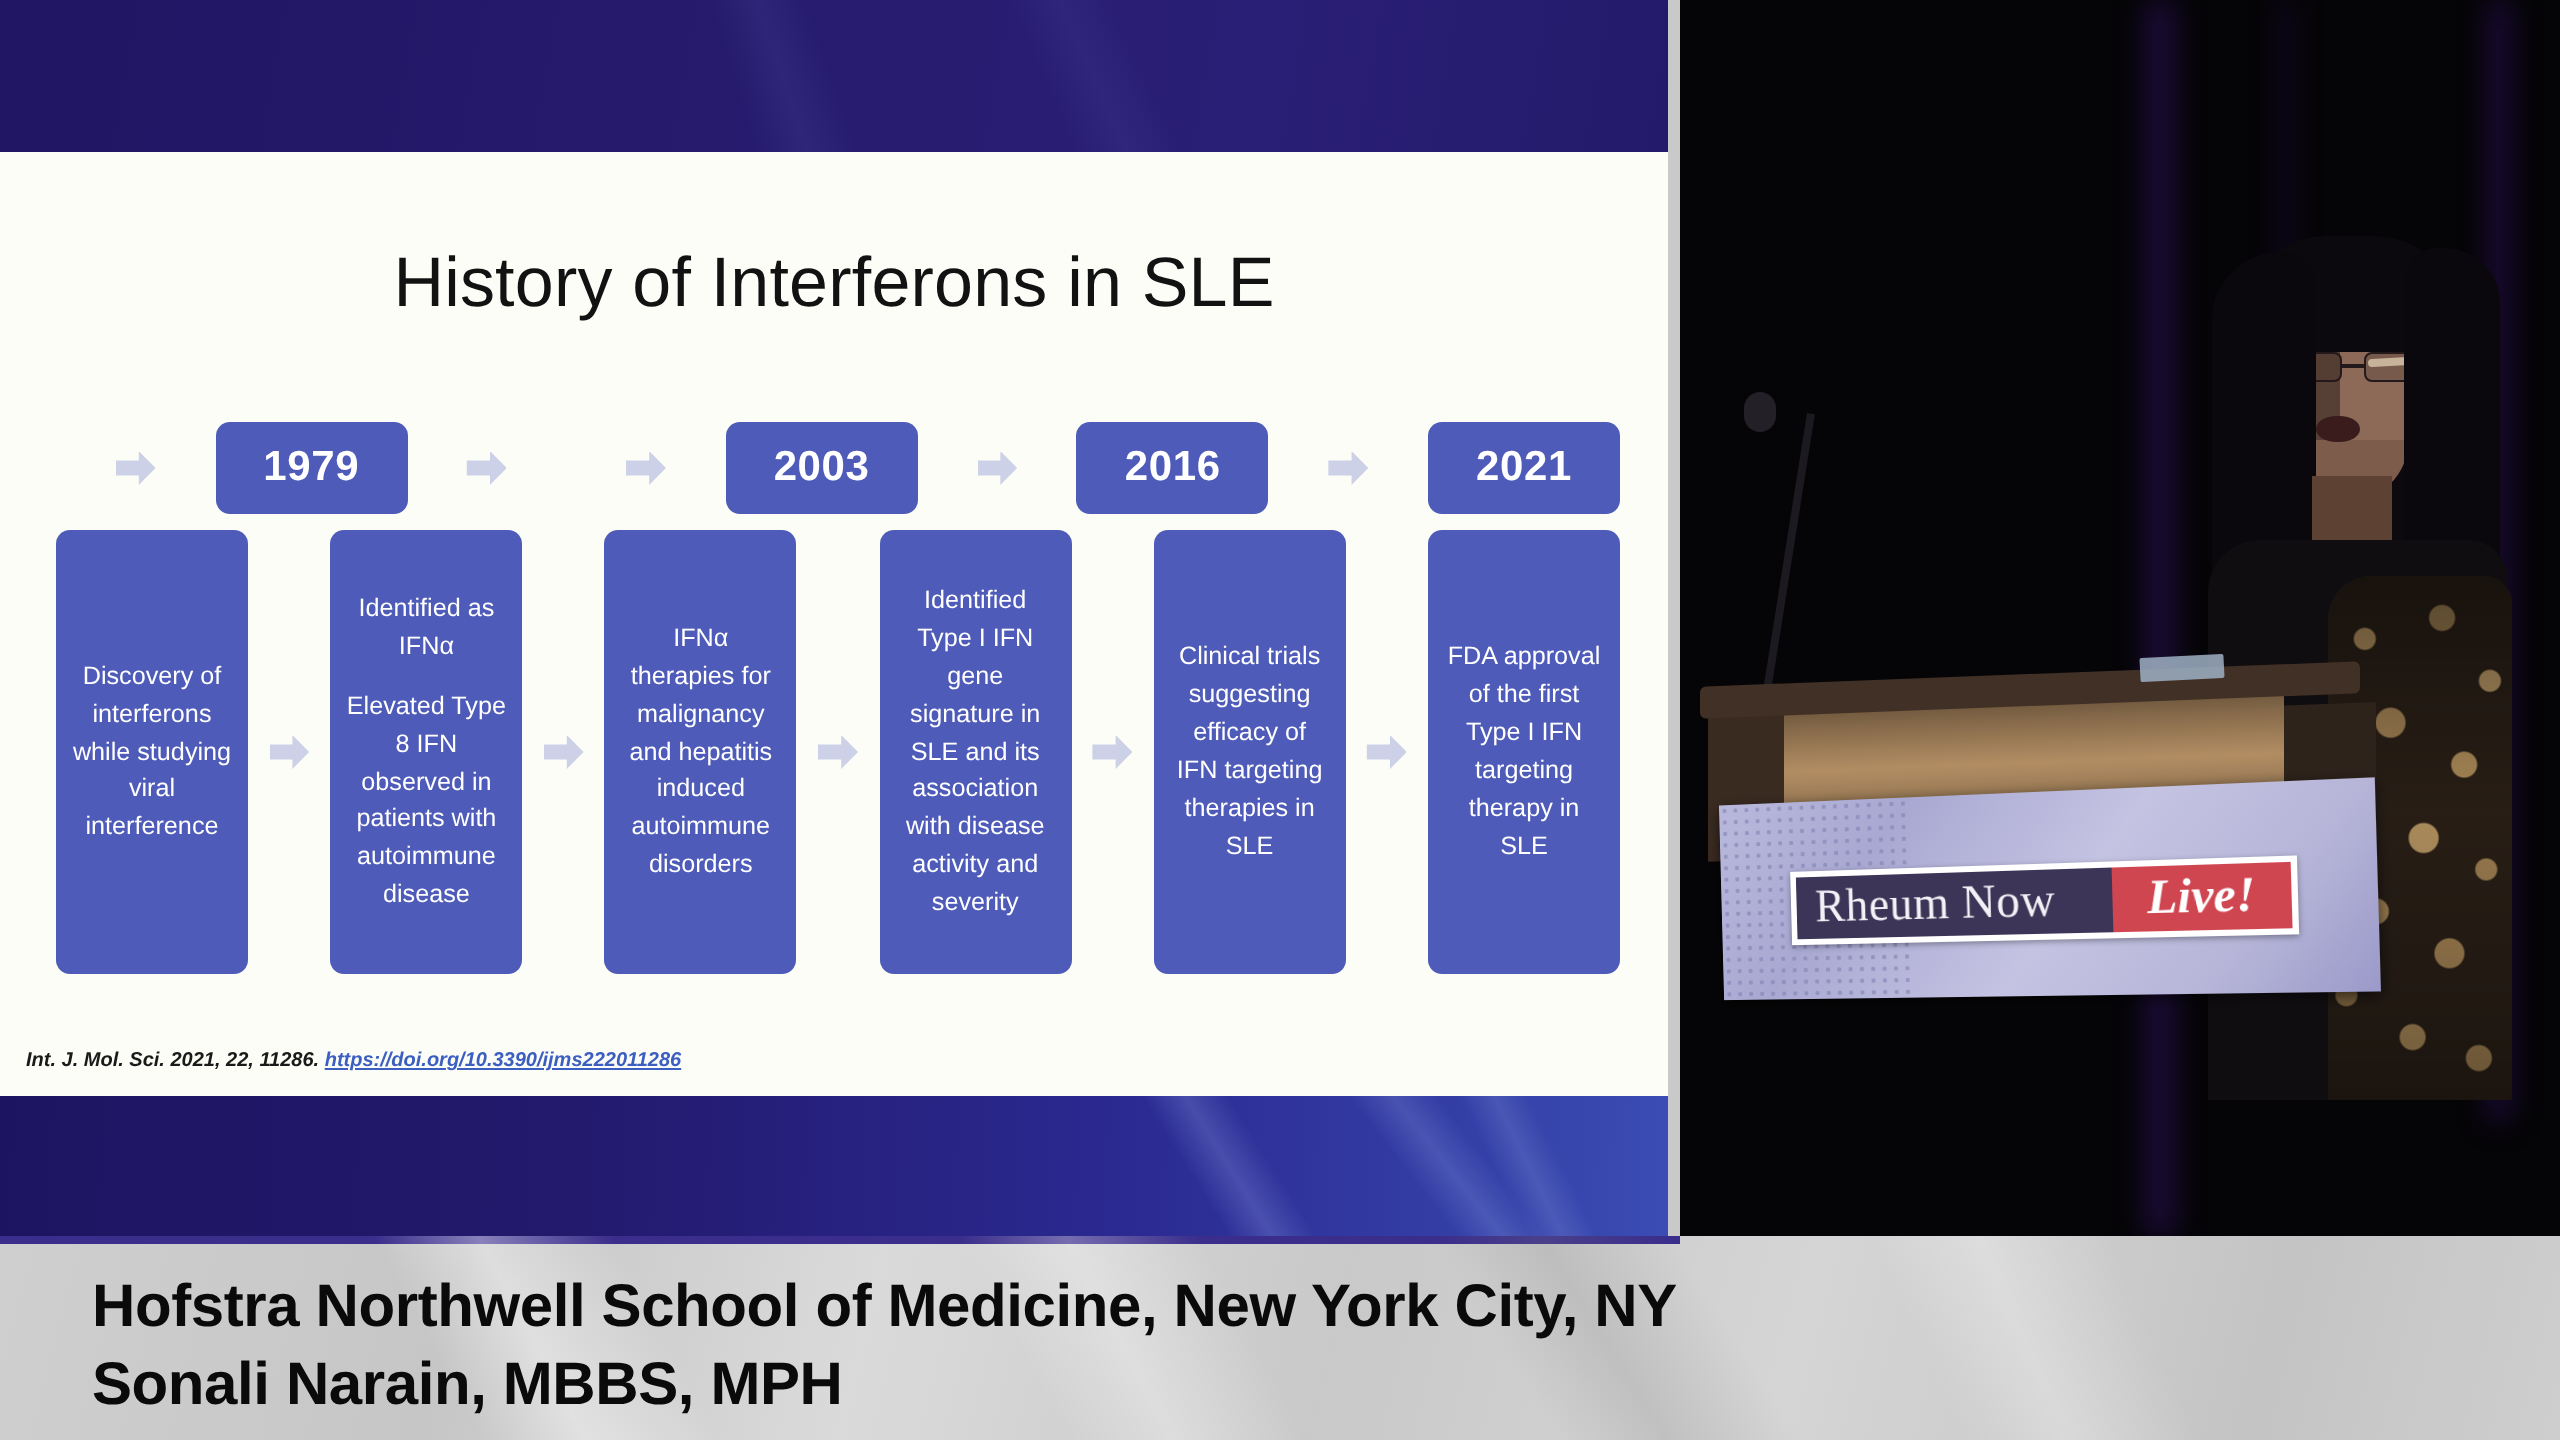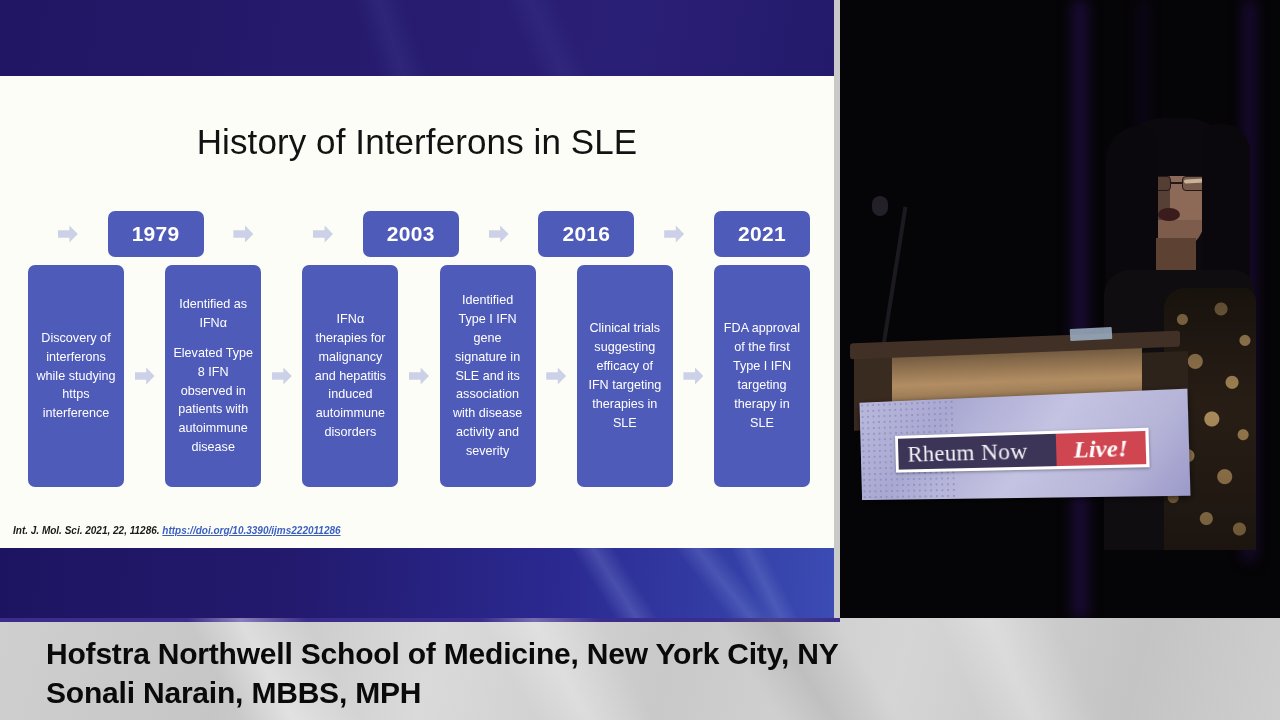--- a/index.html
+++ b/index.html
@@ -224,21 +224,21 @@
         <div class="arrow-gap">
           <div class="arrow"></div>
         </div>
         <div class="year-box">2016</div>
         <div class="arrow-gap">
           <div class="arrow"></div>
         </div>
         <div class="year-box">2021</div>
       </div>
     <div id="desc-row">
-        <div class="desc-box"><div class="desc-p">Discovery of interferons while studying https interference</div></div>
+        <div class="desc-box"><div class="desc-p">Discovery of interferons while studying viral interference</div></div>
         <div class="arrow-gap">
           <div class="arrow"></div>
         </div>
         <div class="desc-box"><div class="desc-p">Identified as IFNα</div><div class="desc-p">Elevated Type 8 IFN observed in patients with autoimmune disease</div></div>
         <div class="arrow-gap">
           <div class="arrow"></div>
         </div>
         <div class="desc-box"><div class="desc-p">IFNα therapies for malignancy and hepatitis induced autoimmune disorders</div></div>
         <div class="arrow-gap">
           <div class="arrow"></div>

